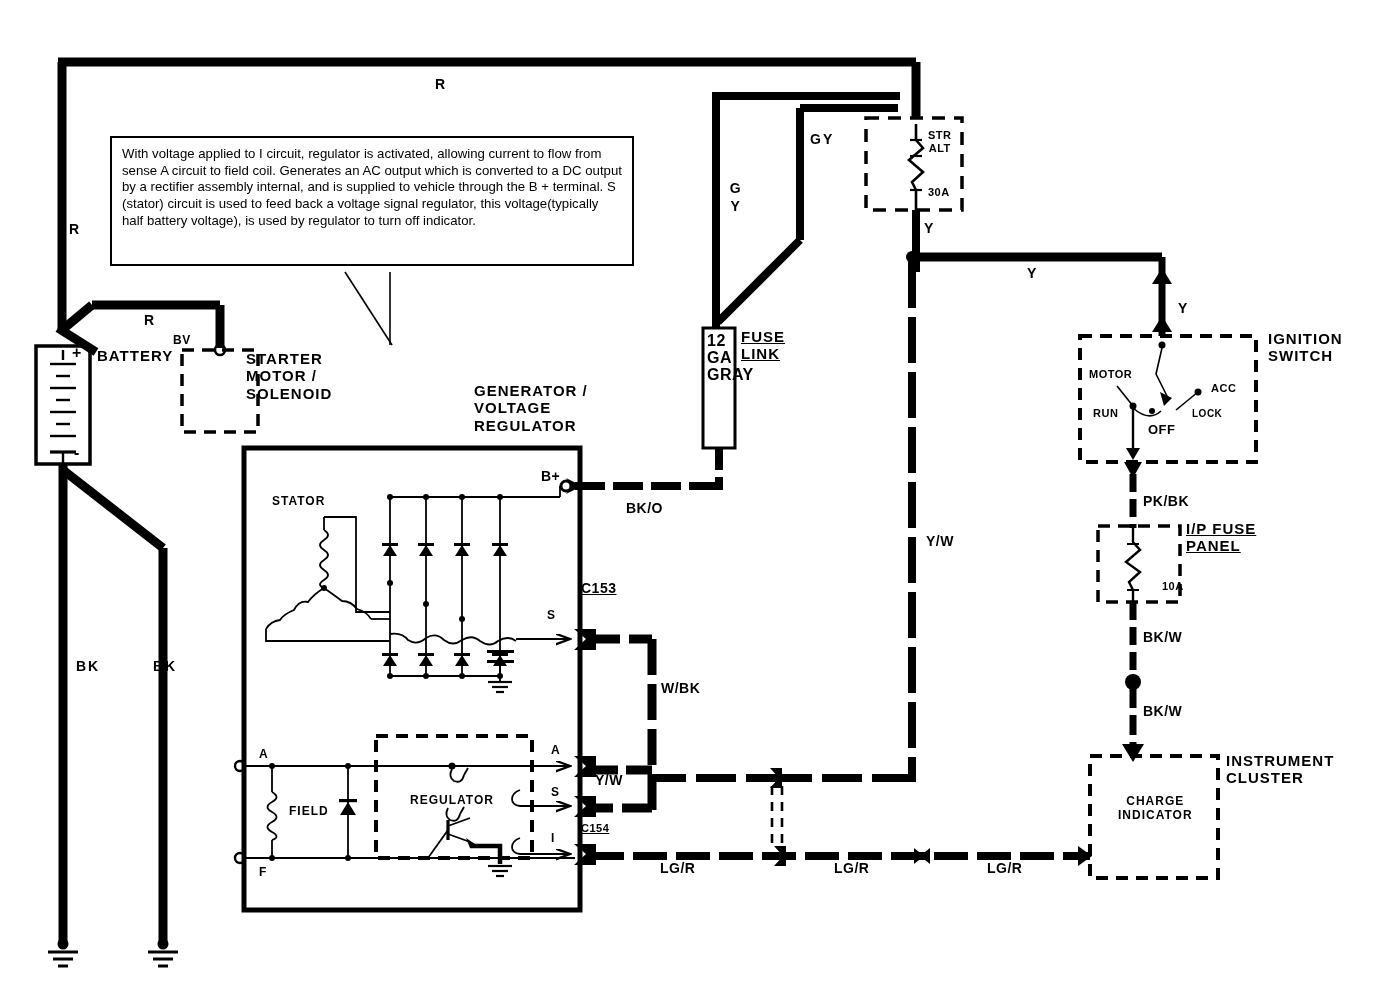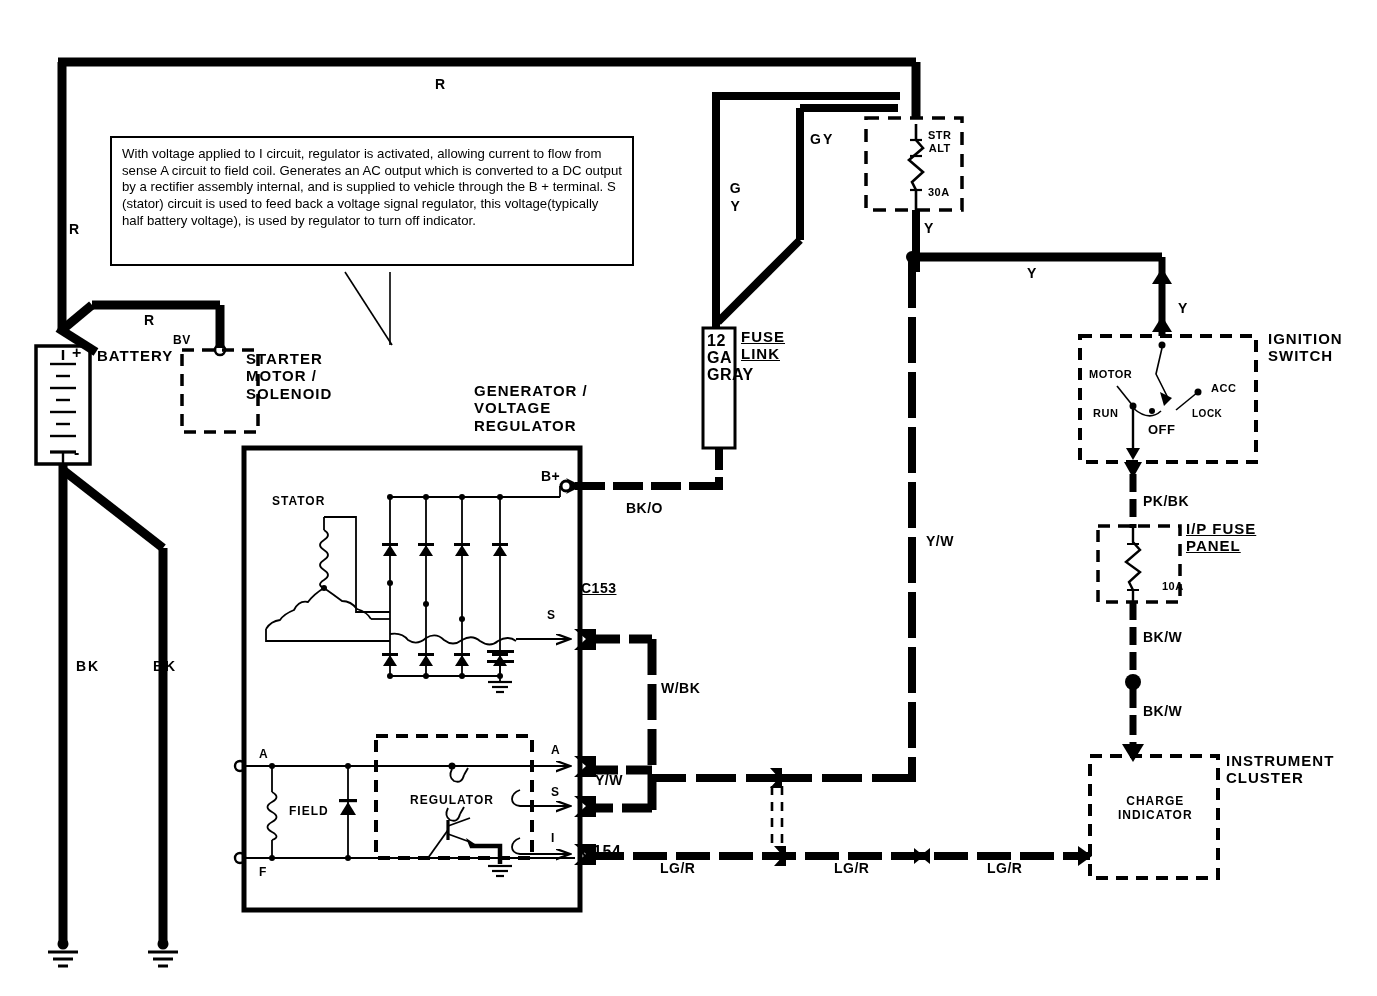--- a/index.html
+++ b/index.html
@@ -354,21 +354,21 @@
 
   <div class="lbl" style="left:541px;top:468px;font-size:14px;">B+</div>
   <div class="lbl" style="left:547px;top:609px;font-size:12px;">S</div>
   <div class="lbl" style="left:259px;top:748px;font-size:12px;">A</div>
   <div class="lbl" style="left:259px;top:866px;font-size:12px;">F</div>
   <div class="lbl" style="left:551px;top:744px;font-size:12px;">A</div>
   <div class="lbl" style="left:551px;top:786px;font-size:12px;">S</div>
   <div class="lbl" style="left:551px;top:832px;font-size:12px;">I</div>
 
   <div class="lbl ul" style="left:581px;top:580px;font-size:14px;">C153</div>
-  <div class="lbl ul" style="left:581px;top:843px;font-size:16px;text-align:right;">C154</div>
+  <div class="lbl ul" style="left:581px;top:822px;font-size:11px;text-align:right;">C154</div>
 
   <div class="lbl" style="left:1089px;top:368px;font-size:11px;">MOTOR</div>
   <div class="lbl" style="left:1093px;top:407px;font-size:11px;">RUN</div>
   <div class="lbl" style="left:1148px;top:423px;font-size:13px;">OFF</div>
   <div class="lbl" style="left:1192px;top:408px;font-size:10px;">LOCK</div>
   <div class="lbl" style="left:1211px;top:382px;font-size:11px;">ACC</div>
 
 </div>
 
 </body></html>

